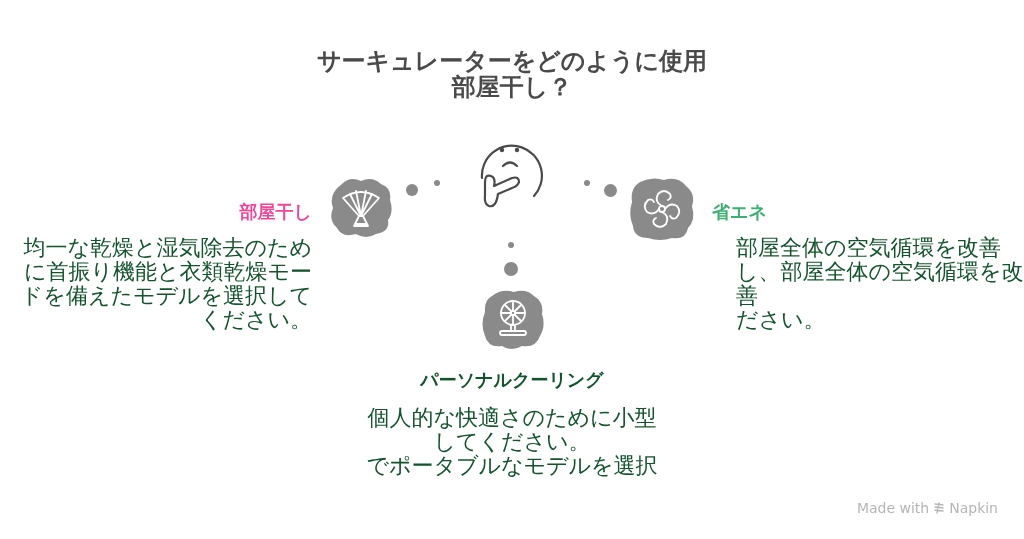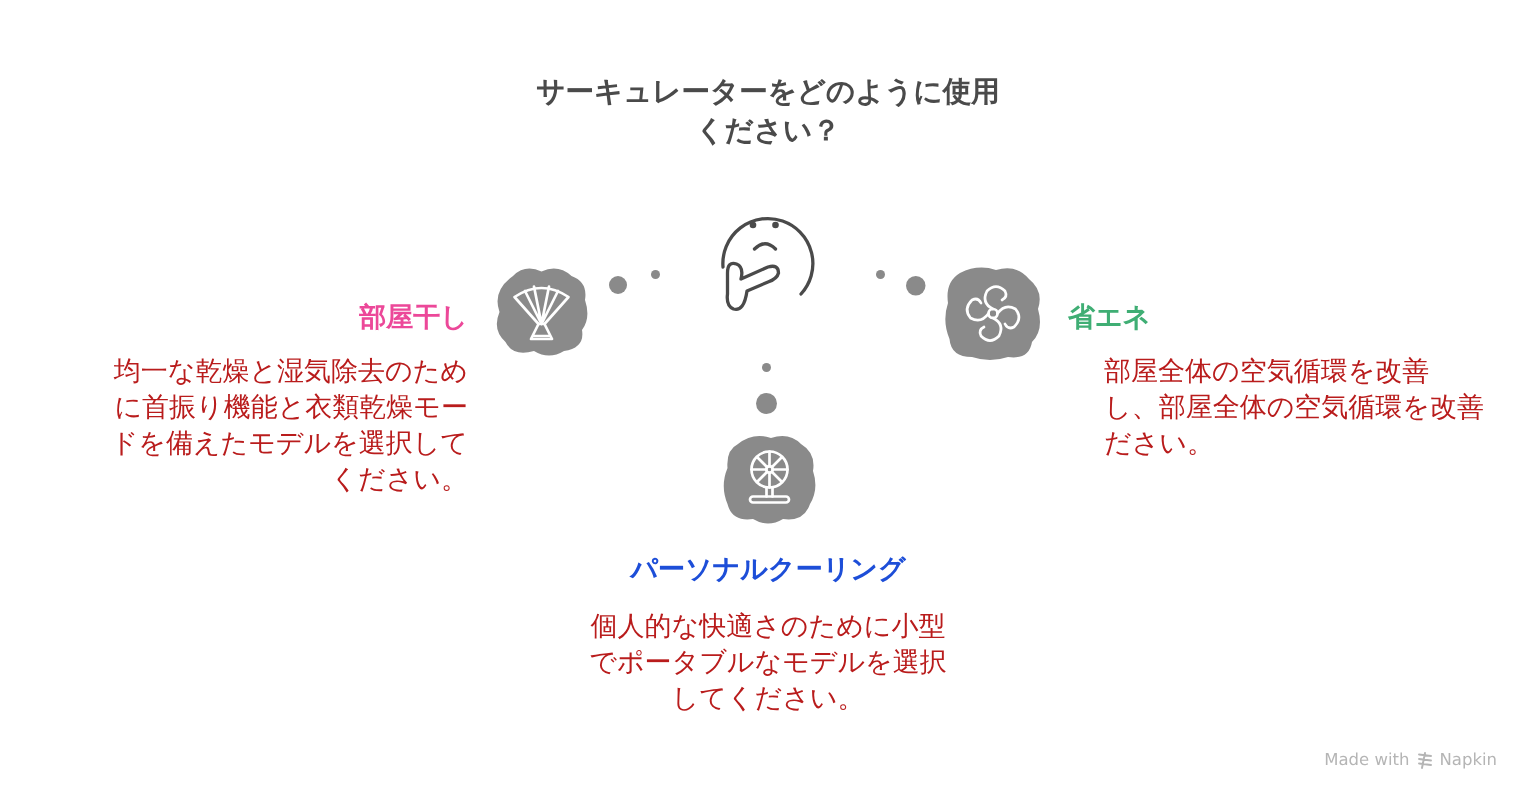--- a/index.html
+++ b/index.html
@@ -3,36 +3,36 @@
 <meta charset="utf-8">
 <style>
   html, body { margin: 0; padding: 0; }
   body {
     width: 1024px; height: 539px; background: #ffffff; position: relative; overflow: hidden;
     font-family: "DejaVu Sans", "Liberation Sans", sans-serif; color: #444444;
   }
   .abs { position: absolute; }
   .title {
     left: 312px; top: 48px; width: 400px; text-align: center;
-    font-weight: bold; font-size: 19px; line-height: 26px; color: #4a4a4a;
+    font-weight: bold; font-size: 24px; line-height: 26px; color: #4a4a4a;
   }
   .blob { position: absolute; }
   .dot { position: absolute; border-radius: 50%; background: #8a8a8a; }
   .label { font-weight: bold; font-size: 18px; line-height: 24px; }
-  .desc { font-size: 18px; line-height: 24px; color: #b91c1c; }
+  .desc { font-size: 22px; line-height: 24px; color: #14532d; }
   .footer {
-    right: 26px; top: 500px; font-size: 11px; color: #b5b5b5; display: flex; align-items: center; gap: 4px;
+    right: 26px; top: 500px; font-size: 14px; color: #b5b5b5; display: flex; align-items: center; gap: 4px;
   }
 </style>
 </head>
 <body>
 
 <div class="abs title">
   <div>サーキュレーターをどのように使用</div>
-  <div>ください？</div>
+  <div>部屋干し？</div>
 </div>
 
 <svg class="abs" style="left:472px; top:128px;" width="80" height="84" viewBox="0 0 80 84">
   <path d="M10 50 A30 30 0 1 1 62 68" fill="none" stroke="#4a4a4a" stroke-width="2.2" stroke-linecap="round"></path>
   <circle cx="30" cy="22" r="2.2" fill="#4a4a4a"></circle>
   <circle cx="45" cy="22" r="2.2" fill="#4a4a4a"></circle>
   <path d="M31 38 Q38 31 45 38" fill="none" stroke="#4a4a4a" stroke-width="2.2" stroke-linecap="round"></path>
   <path d="M13 54 Q13 46 19 48 Q24 50 22 58 L40 50 Q47 48 47 54 Q46 58 40 60 L26 66 Q24 80 17 78 Q12 76 13 68 Z" fill="#ffffff" stroke="#4a4a4a" stroke-width="2.2" stroke-linejoin="round"></path>
 </svg>
 
@@ -83,25 +83,25 @@
   <div>ください。</div>
 </div>
 
 <div class="abs label" style="left:712px; top:200px; width:200px; color:#3fae74;">省エネ</div>
 <div class="abs desc" style="left:712px; top:236px; width:300px;margin-left:24px;">
   <div>部屋全体の空気循環を改善</div>
   <div>し、部屋全体の空気循環を改善</div>
   <div>ださい。</div>
 </div>
 
-<div class="abs label" style="left:362px; top:368px; width:300px; text-align:center; color:#1d4ed8;">パーソナルクーリング</div>
+<div class="abs label" style="left:362px; top:368px; width:300px; text-align:center; color:#14532d;">パーソナルクーリング</div>
 <div class="abs desc" style="left:362px; top:406px; width:300px; text-align:center;">
   <div>個人的な快適さのために小型</div>
+  <div>してください。</div>
   <div>でポータブルなモデルを選択</div>
-  <div>してください。</div>
 </div>
 
 <div class="abs footer">
   <span>Made with</span>
   <svg width="12" height="12" viewBox="0 0 12 12">
     <path d="M2 2 L10 3 M2 5 L10 6 M2 8 L10 9 M6 1 L4 11" stroke="#b5b5b5" stroke-width="1.3" fill="none" stroke-linecap="round"></path>
   </svg>
   <span>Napkin</span>
 </div>
 

